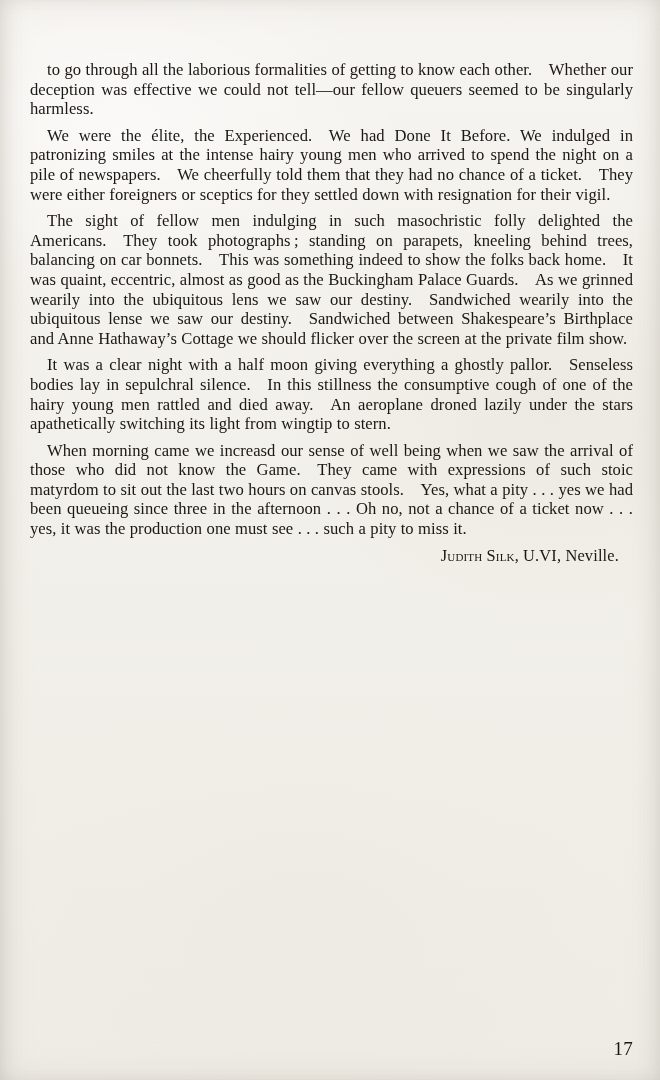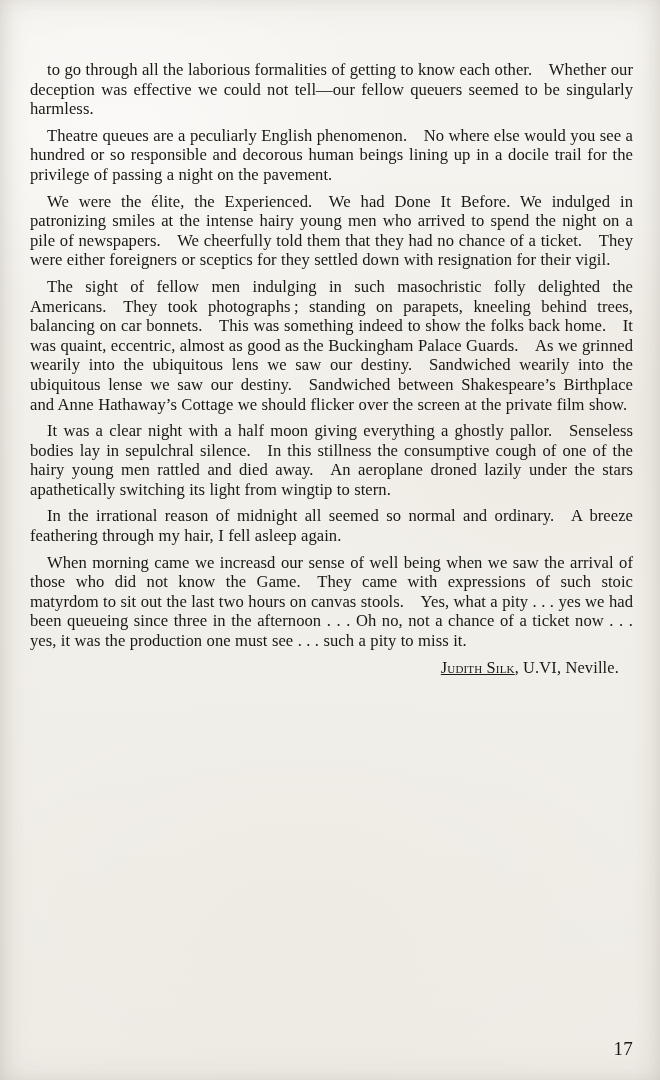--- a/index.html
+++ b/index.html
@@ -73,21 +73,20 @@
     margin: 7px 0 0 0;
     text-align: right;
     font-size: 16.4px;
     line-height: 20px;
     padding-right: 14px;
     font-variant: small-caps;
     letter-spacing: 0.15px;
   }
   .byline .author {
     font-variant: small-caps;
-    text-decoration: underline;
   }
   .byline .affil {
     font-variant: normal;
   }
 
   .folio {
     position: absolute;
     right: 27px;
     bottom: 22px;
     font-size: 19px;
@@ -99,25 +98,23 @@
 </head>
 <body>
 
 <div class="paper-texture"></div>
 <div class="edge-shade"></div>
 
 <div class="page">
 
   <div class="article-body">
     <p class="para">to go through all the laborious formalities of getting to know each other. Whether our deception was effective we could not tell—our fellow queuers seemed to be singularly harmless.</p>
-    <p class="para">Theatre queues are a peculiarly English phenomenon. No where else would you see a hundred or so responsible and decorous human beings lining up in a docile trail for the privilege of passing a night on the pavement.</p>
     <p class="para">We were the élite, the Experienced. We had Done It Before. We indulged in patronizing smiles at the intense hairy young men who arrived to spend the night on a pile of newspapers. We cheerfully told them that they had no chance of a ticket. They were either foreigners or sceptics for they settled down with resignation for their vigil.</p>
     <p class="para">The sight of fellow men indulging in such masochristic folly delighted the Americans. They took photographs ; standing on parapets, kneeling behind trees, balancing on car bonnets. This was something indeed to show the folks back home. It was quaint, eccentric, almost as good as the Buckingham Palace Guards. As we grinned wearily into the ubiquitous lens we saw our destiny. Sandwiched wearily into the ubiquitous lense we saw our destiny. Sandwiched between Shakespeare’s Birthplace and Anne Hathaway’s Cottage we should flicker over the screen at the private film show.</p>
     <p class="para">It was a clear night with a half moon giving everything a ghostly pallor. Senseless bodies lay in sepulchral silence. In this stillness the consumptive cough of one of the hairy young men rattled and died away. An aeroplane droned lazily under the stars apathetically switching its light from wingtip to stern.</p>
-    <p class="para">In the irrational reason of midnight all seemed so normal and ordinary. A breeze feathering through my hair, I fell asleep again.</p>
     <p class="para">When morning came we increasd our sense of well being when we saw the arrival of those who did not know the Game. They came with expressions of such stoic matyrdom to sit out the last two hours on canvas stools. Yes, what a pity . . . yes we had been queueing since three in the afternoon . . . Oh no, not a chance of a ticket now . . . yes, it was the production one must see . . . such a pity to miss it.</p>
 
     <p class="byline"><span class="author">Judith Silk</span><span class="affil">, U.VI, Neville.</span></p>
   </div>
 
   <div class="folio">17</div>
 
 </div>
 
 </body></html>

